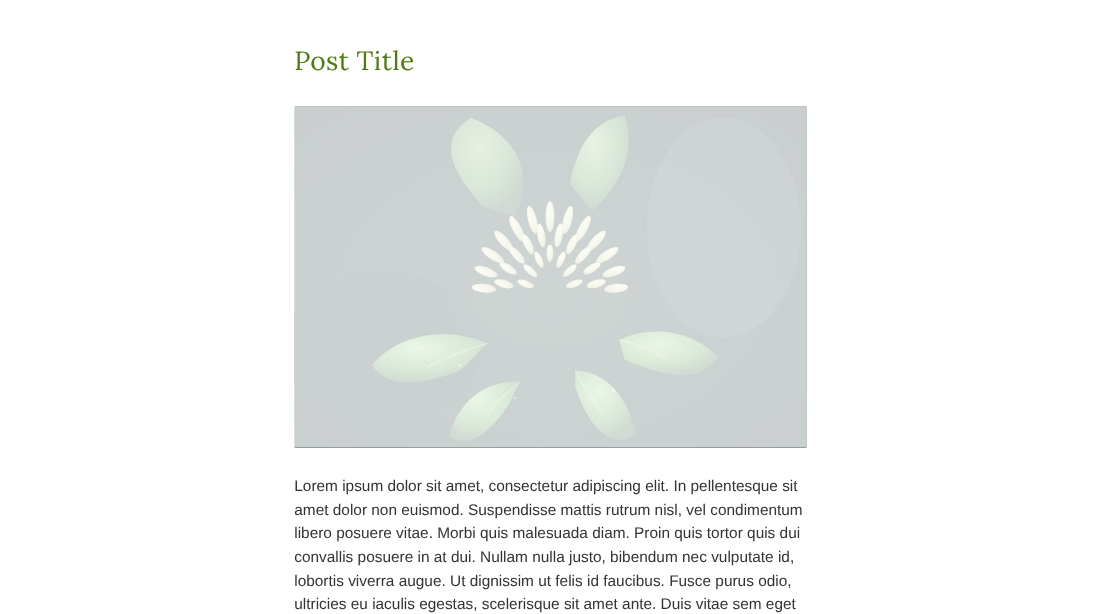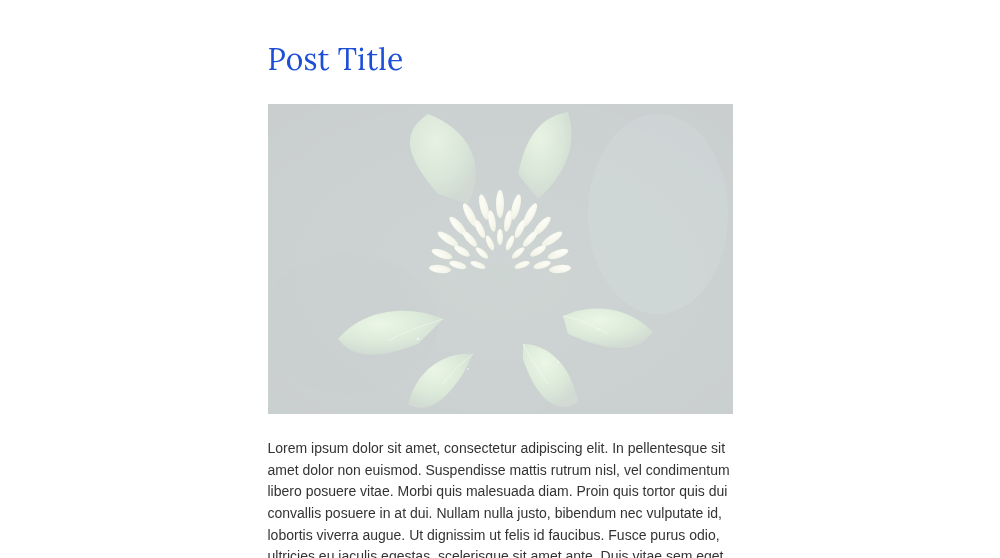--- a/index.html
+++ b/index.html
@@ -22,23 +22,23 @@
       flex-direction: column;
       align-items: center;
     }
     .content {
       width: 465px;
       margin: 0 auto;
       position: relative;
     }
     .post-title {
       font-family: 'Lora', Georgia, serif;
-      font-size: 30px;
+      font-size: 24px;
       font-weight: 400;
-      color: #1d4ed8;
+      color: #4d7c0f;
       letter-spacing: 0.3px;
       margin-bottom: 26px;
     }
     .featured-image {
       width: 465px;
       height: 310px;
       background: #2d4a42;
       margin-bottom: 24px;
       position: relative;
       overflow: hidden;

